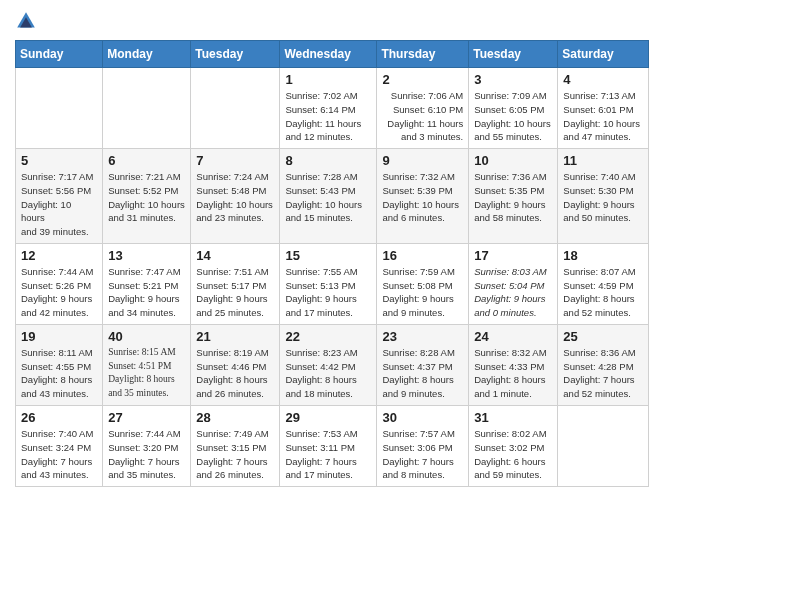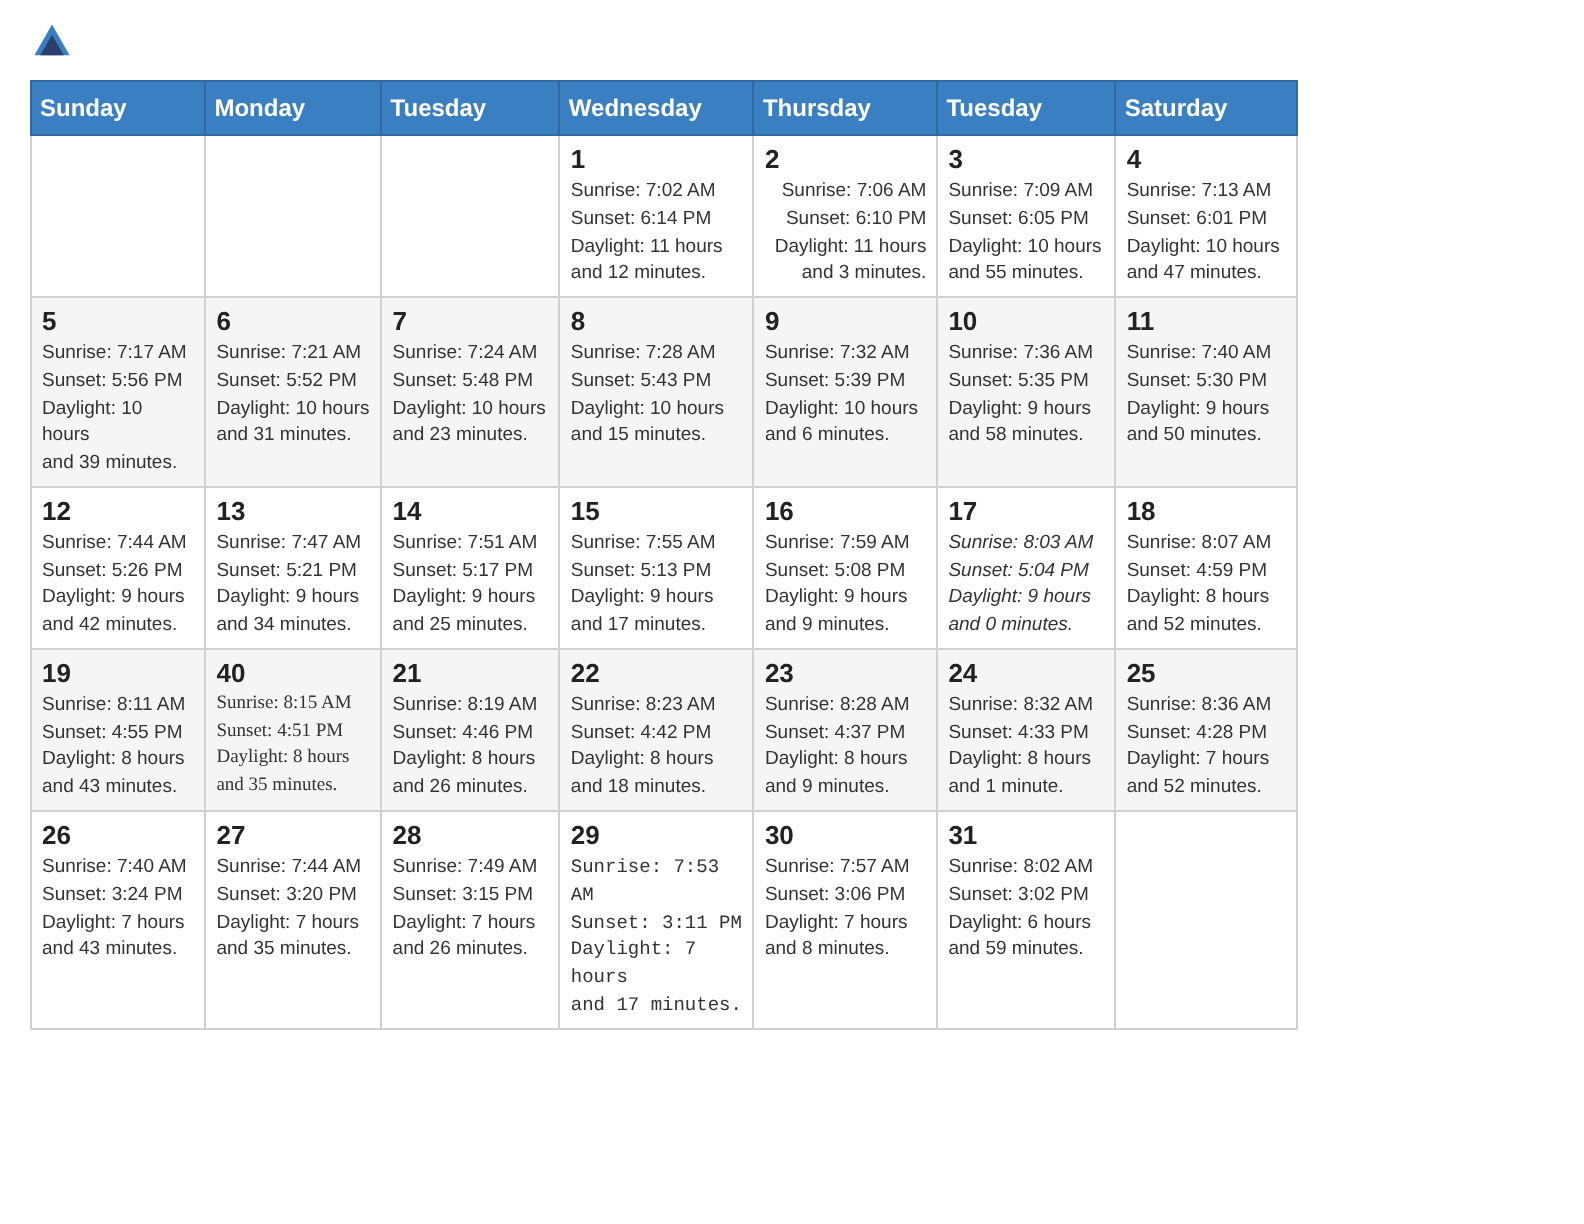--- a/index.html
+++ b/index.html
@@ -326,21 +326,21 @@
           </td>
           <td>
             <span class="day-number">28</span>
             <div class="day-info" style="white-space: pre-line;">Sunrise: 7:49 AM
 Sunset: 3:15 PM
 Daylight: 7 hours
 and 26 minutes.</div>
           </td>
           <td>
             <span class="day-number">29</span>
-            <div class="day-info" style="white-space: pre-line; font-family: Liberation Mono, monospace;">Sunrise: 7:53 AM
+            <div class="day-info" style="white-space: pre-line;">Sunrise: 7:53 AM
 Sunset: 3:11 PM
 Daylight: 7 hours
 and 17 minutes.</div>
           </td>
           <td>
             <span class="day-number">30</span>
             <div class="day-info" style="white-space: pre-line;">Sunrise: 7:57 AM
 Sunset: 3:06 PM
 Daylight: 7 hours
 and 8 minutes.</div>

